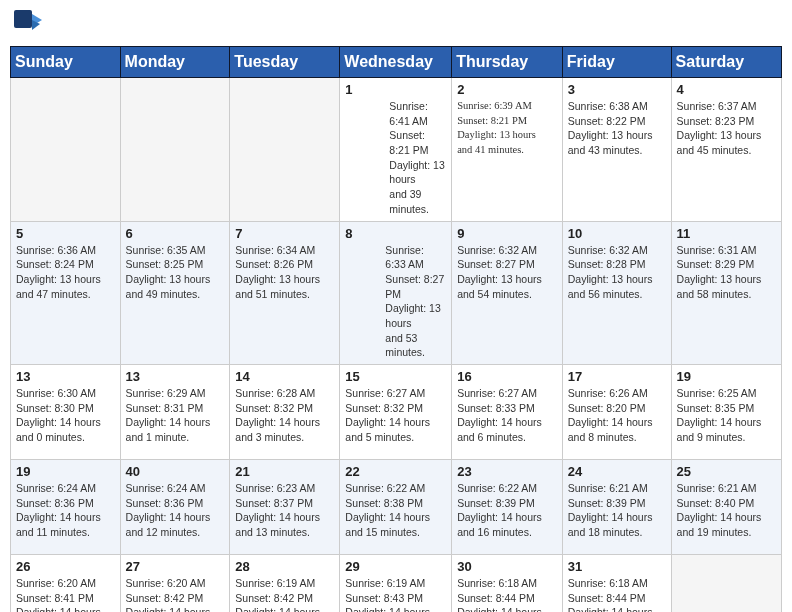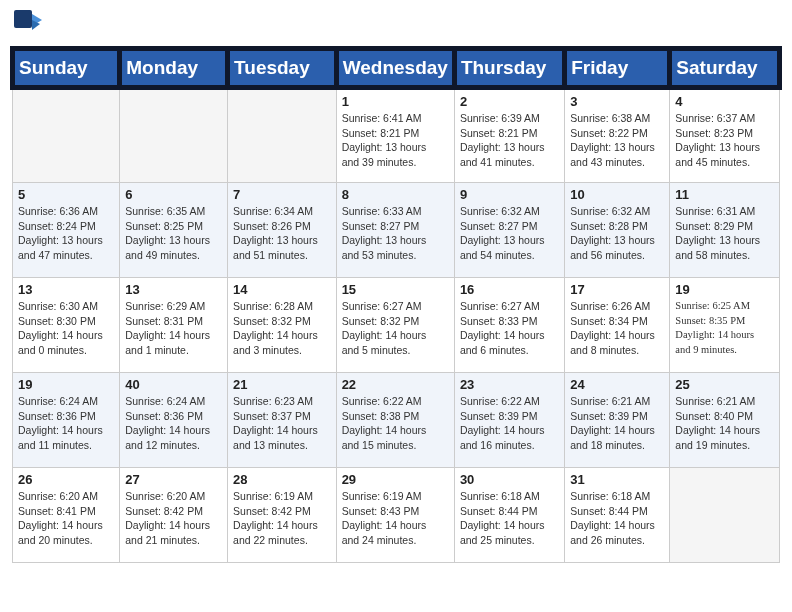--- a/index.html
+++ b/index.html
@@ -42,23 +42,23 @@
     .calendar {
       width: 100%;
       border-collapse: collapse;
       font-size: 11px;
     }
     .calendar th {
       background: #2b5fad;
       color: #fff;
       padding: 6px 4px;
       text-align: left;
-      font-size: 19px;
+      font-size: 16px;
       font-weight: bold;
-      border: 5px solid #0f172a;
+      border: 1px solid #0f172a;
     }
     .calendar td {
       border: 1px solid #ccc;
       vertical-align: top;
       padding: 4px 5px;
       width: 113px;
       height: 95px;
       background: #fff;
     }
     .calendar td.empty {
@@ -115,28 +115,28 @@
         <th>Saturday</th>
       </tr>
   </thead>
   <tbody id="calendar-body">
   <tr class="">
         <td class="empty"></td>
         <td class="empty"></td>
         <td class="empty"></td>
         <td>
           <span class="day-number">1</span>
-          <div class="day-info" style="white-space: pre-line;">Sunrise: 6:41 AM
+          <div class="day-info" style="white-space: pre-line; margin-left: 44px;">Sunrise: 6:41 AM
 Sunset: 8:21 PM
 Daylight: 13 hours
 and 39 minutes.</div>
         </td>
         <td>
           <span class="day-number">2</span>
-          <div class="day-info" style="white-space: pre-line;">Sunrise: 6:39 AM
+          <div class="day-info" style="white-space: pre-line; font-family: Liberation Serif, serif;">Sunrise: 6:39 AM
 Sunset: 8:21 PM
 Daylight: 13 hours
 and 41 minutes.</div>
         </td>
         <td>
           <span class="day-number">3</span>
           <div class="day-info" style="white-space: pre-line;">Sunrise: 6:38 AM
 Sunset: 8:22 PM
 Daylight: 13 hours
 and 43 minutes.</div>
@@ -166,21 +166,21 @@
         </td>
         <td>
           <span class="day-number">7</span>
           <div class="day-info" style="white-space: pre-line;">Sunrise: 6:34 AM
 Sunset: 8:26 PM
 Daylight: 13 hours
 and 51 minutes.</div>
         </td>
         <td>
           <span class="day-number">8</span>
-          <div class="day-info" style="white-space: pre-line;">Sunrise: 6:33 AM
+          <div class="day-info" style="white-space: pre-line; margin-left: 40px;">Sunrise: 6:33 AM
 Sunset: 8:27 PM
 Daylight: 13 hours
 and 53 minutes.</div>
         </td>
         <td>
           <span class="day-number">9</span>
           <div class="day-info" style="white-space: pre-line;">Sunrise: 6:32 AM
 Sunset: 8:27 PM
 Daylight: 13 hours
 and 54 minutes.</div>
@@ -232,27 +232,27 @@
         <td>
           <span class="day-number">16</span>
           <div class="day-info" style="white-space: pre-line;">Sunrise: 6:27 AM
 Sunset: 8:33 PM
 Daylight: 14 hours
 and 6 minutes.</div>
         </td>
         <td>
           <span class="day-number">17</span>
           <div class="day-info" style="white-space: pre-line;">Sunrise: 6:26 AM
-Sunset: 8:34 PM
+Sunset: 8:20 PM
 Daylight: 14 hours
 and 8 minutes.</div>
         </td>
         <td>
           <span class="day-number">19</span>
-          <div class="day-info" style="white-space: pre-line; font-family: Liberation Serif, serif;">Sunrise: 6:25 AM
+          <div class="day-info" style="white-space: pre-line;">Sunrise: 6:25 AM
 Sunset: 8:35 PM
 Daylight: 14 hours
 and 9 minutes.</div>
         </td>
       </tr>
       <tr class="row-shaded">
         <td>
           <span class="day-number">19</span>
           <div class="day-info" style="white-space: pre-line;">Sunrise: 6:24 AM
 Sunset: 8:36 PM

